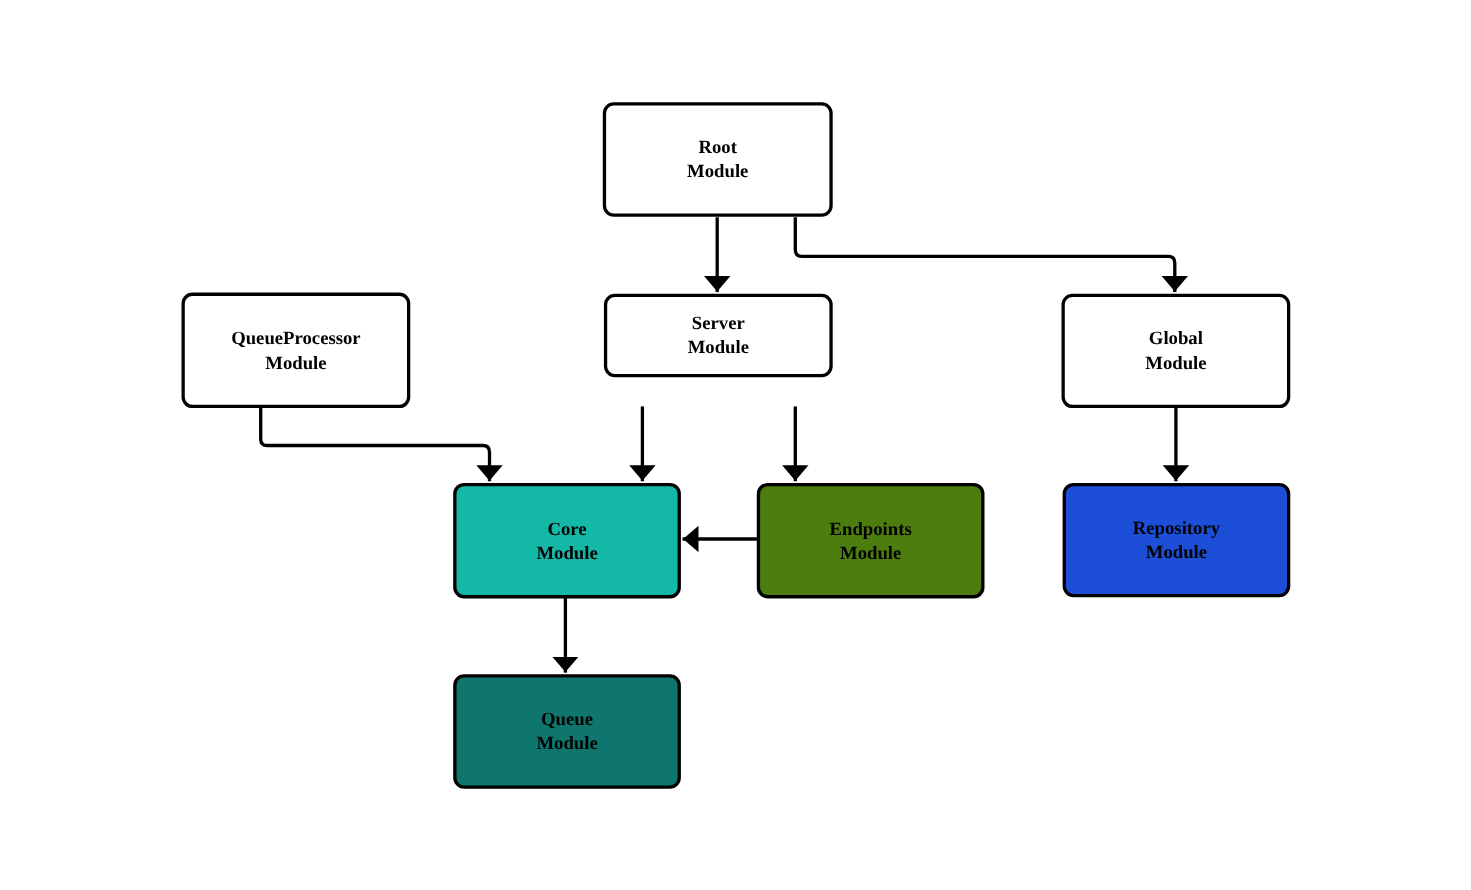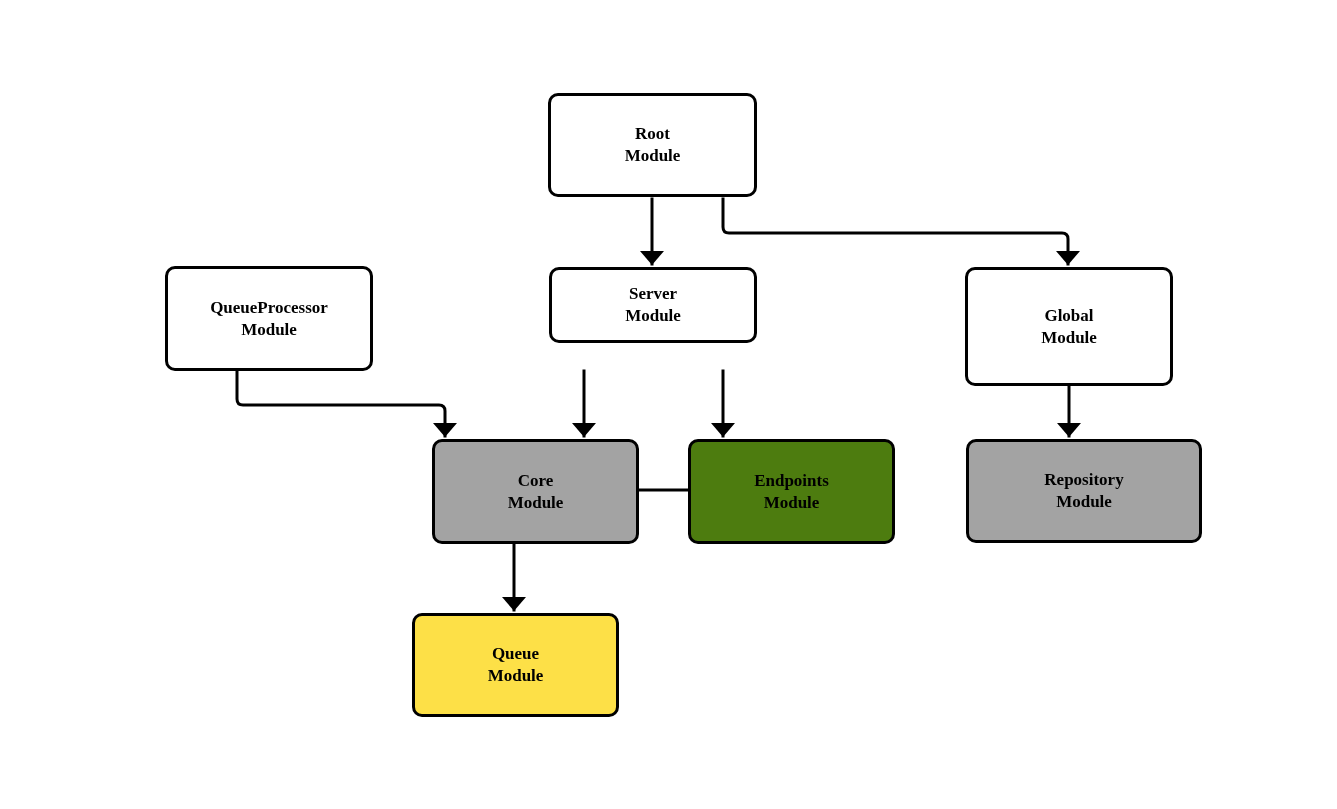--- a/index.html
+++ b/index.html
@@ -73,34 +73,34 @@
 Module</div>
       </div>
       <div class="node" style="left: 133px; top: 266px; width: 208px; height: 105px; background: rgb(255, 255, 255); border-color: rgb(0, 0, 0); margin-left: 32px;">
         <div class="node-label" style="color: rgb(0, 0, 0);">QueueProcessor
 Module</div>
       </div>
       <div class="node" style="left: 549px; top: 267px; width: 208px; height: 76px; background: rgb(255, 255, 255); border-color: rgb(0, 0, 0);">
         <div class="node-label" style="color: rgb(0, 0, 0);">Server
 Module</div>
       </div>
-      <div class="node" style="left: 965px; top: 267px; width: 208px; height: 119px; background: rgb(255, 255, 255); border-color: rgb(0, 0, 0); align-items: center;">
+      <div class="node" style="left: 965px; top: 267px; width: 208px; height: 104px; background: rgb(255, 255, 255); border-color: rgb(0, 0, 0); align-items: center;">
         <div class="node-label" style="color: rgb(0, 0, 0);">Global
 Module</div>
       </div>
-      <div class="node" style="left: 432px; top: 439px; width: 207px; height: 105px; background: #a3a3a3; border-color: rgb(0, 0, 0);">
+      <div class="node" style="left: 412px; top: 439px; width: 207px; height: 105px; background: #14b8a6; border-color: rgb(0, 0, 0);">
         <div class="node-label" style="color: rgb(0, 0, 0);">Core
 Module</div>
       </div>
       <div class="node" style="left: 688px; top: 439px; width: 207px; height: 105px; background: #4d7c0f; border-color: rgb(0, 0, 0);">
         <div class="node-label" style="color: rgb(0, 0, 0);">Endpoints
 Module</div>
       </div>
-      <div class="node" style="left: 966px; top: 439px; width: 236px; height: 104px; background: #a3a3a3; border-color: rgb(0, 0, 0);">
+      <div class="node" style="left: 966px; top: 439px; width: 207px; height: 104px; background: #1d4ed8; border-color: rgb(0, 0, 0);">
         <div class="node-label" style="color: rgb(0, 0, 0);">Repository
 Module</div>
       </div>
-      <div class="node" style="left: 412px; top: 613px; width: 207px; height: 104px; background: #fde047; border-color: rgb(0, 0, 0);">
+      <div class="node" style="left: 412px; top: 613px; width: 207px; height: 104px; background: #0f766e; border-color: rgb(0, 0, 0);">
         <div class="node-label" style="color: rgb(0, 0, 0);">Queue
 Module</div>
       </div>
     </div>
 </div>
 
 </body></html>

